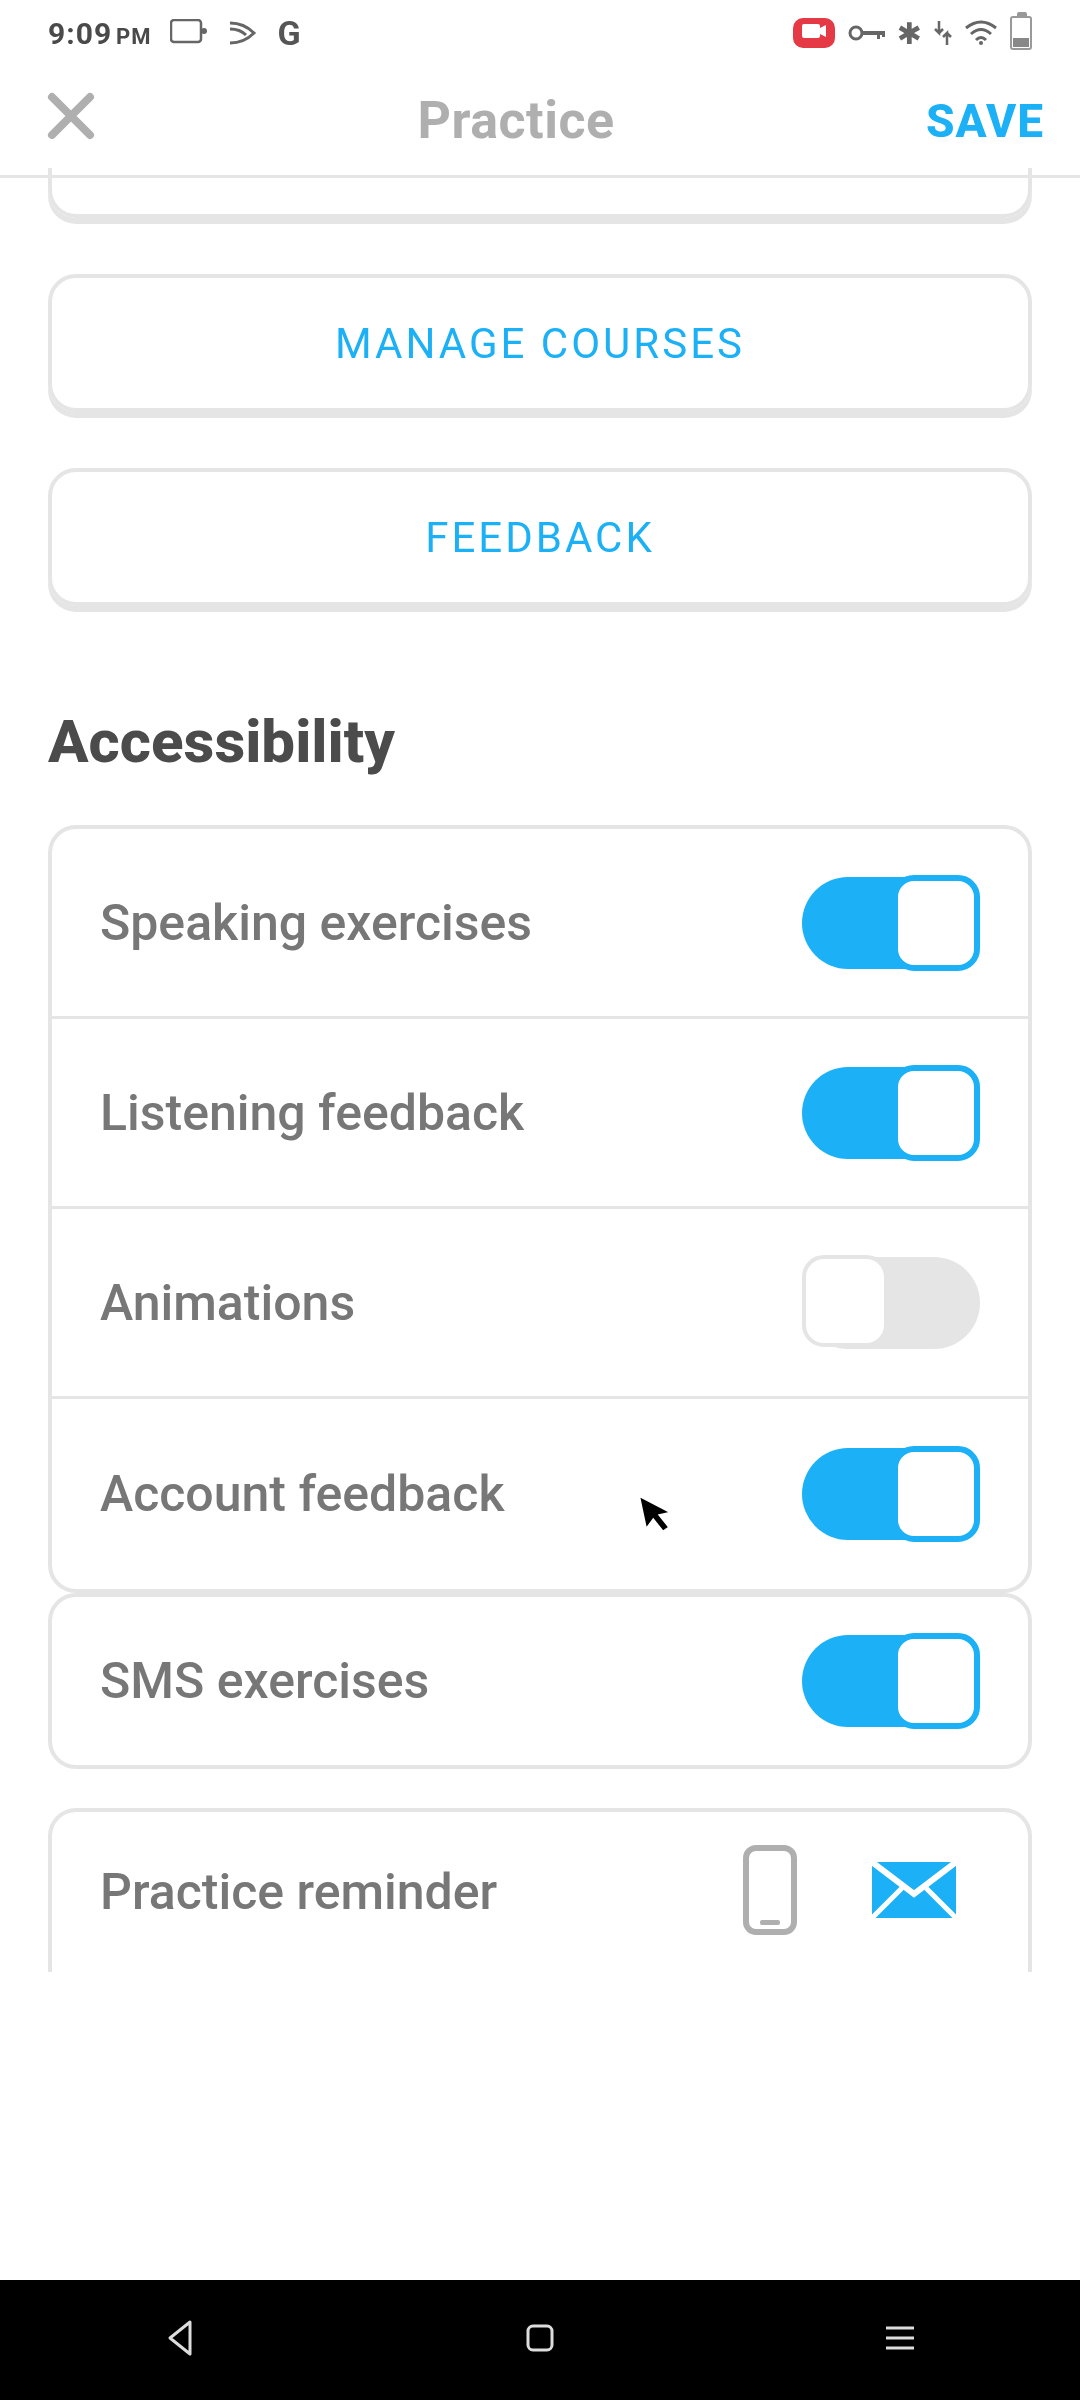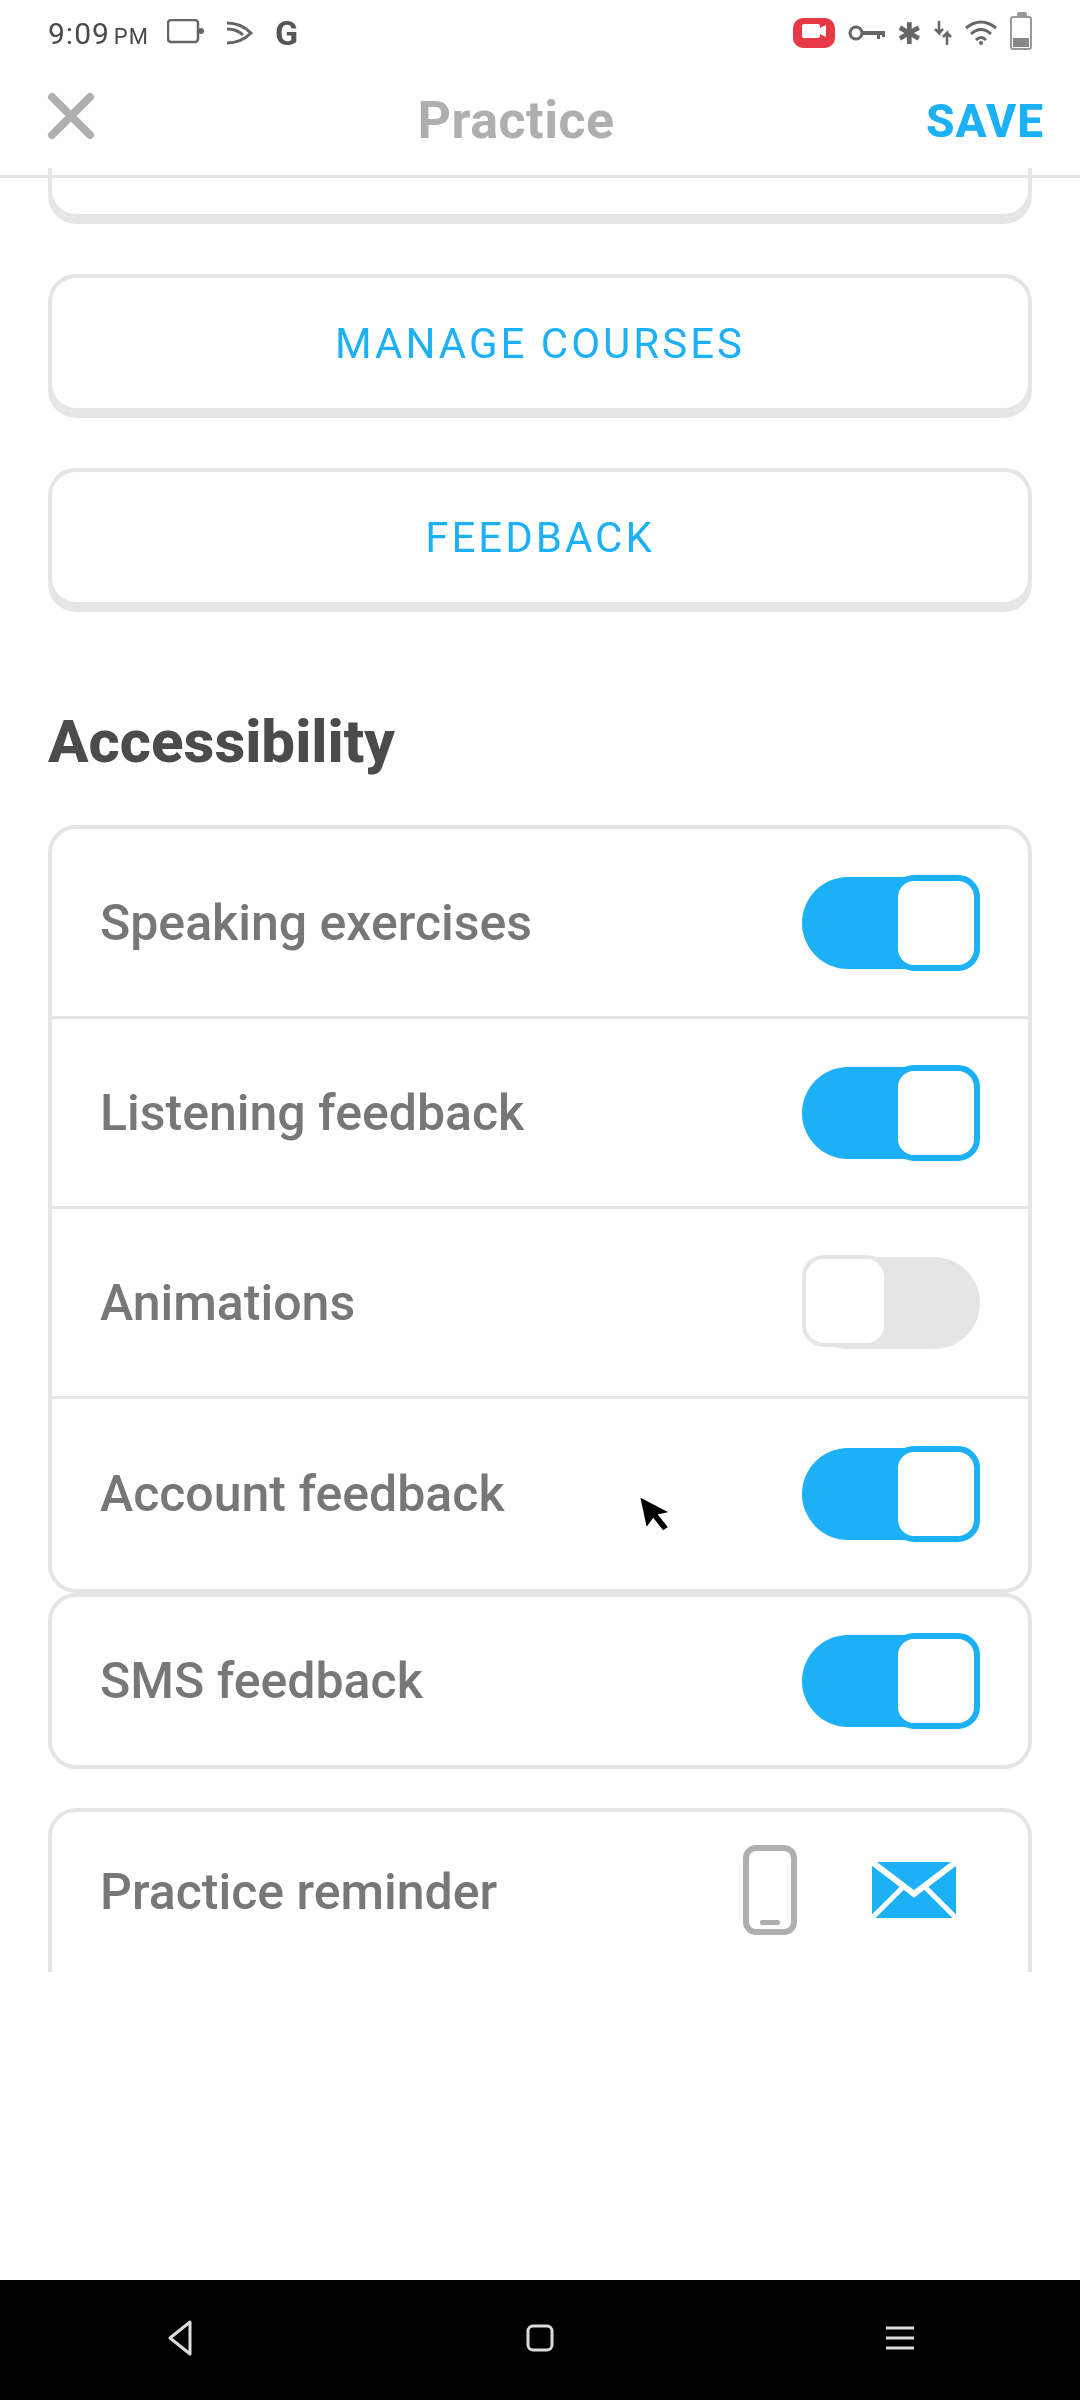--- a/index.html
+++ b/index.html
@@ -16,21 +16,21 @@
       height: 66px;
       display: flex;
       align-items: center;
       justify-content: space-between;
       padding: 0 48px 0 48px;
       font-size: 30px;
       color: #4a4a4a;
     }
     .status-left { display: flex; align-items: center; gap: 18px; }
     .status-right { display: flex; align-items: center; gap: 12px; }
-    .status-time { font-weight: 400; letter-spacing: 1px; }
+    .status-time { font-weight: 700; letter-spacing: 1px; }
     .status-time .pm { font-size: 22px; margin-left: 4px; }
     .status-icon { display: inline-flex; align-items: center; justify-content: center; }
     .rec-badge {
       background: #e63946;
       border-radius: 10px;
       padding: 3px 8px;
       color: #fff;
       font-size: 20px;
     }
     .battery {
@@ -338,21 +338,21 @@
       <span class="row-label">Account feedback</span>
       <div class="toggle on">
           <div class="toggle-knob"></div>
         </div>
     </div>
   </div>
 
 
   <div class="notif-card">
     <div class="notif-row">
-      <span class="row-label">SMS feedback</span>
+      <span class="row-label">SMS exercises</span>
       <div class="toggle on">
           <div class="toggle-knob"></div>
         </div>
     </div>
   </div>
 
   <div class="notif-card2">
     <div class="notif-row2">
       <span class="row-label">Practice reminder</span>
       <div class="icons">

